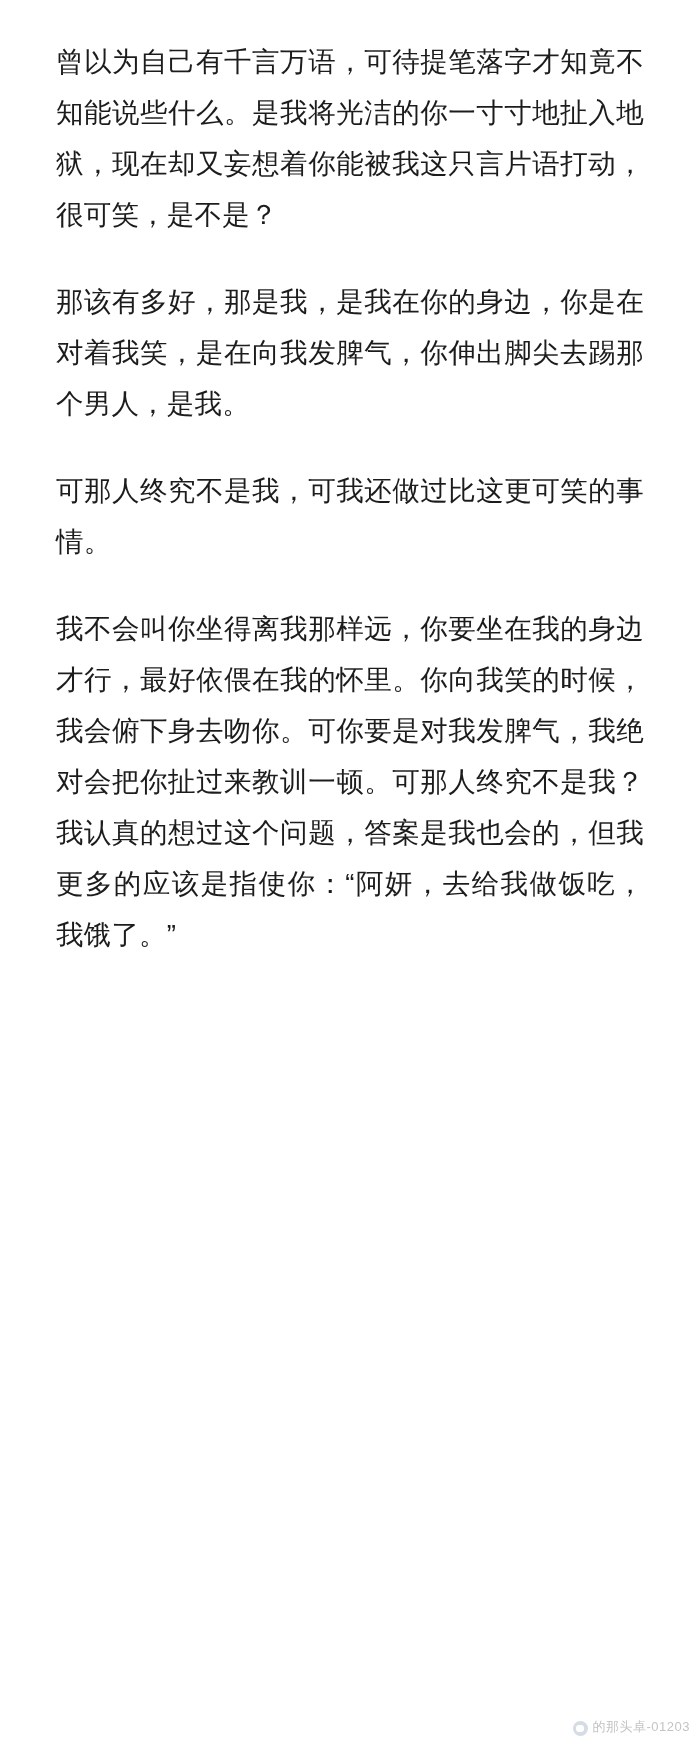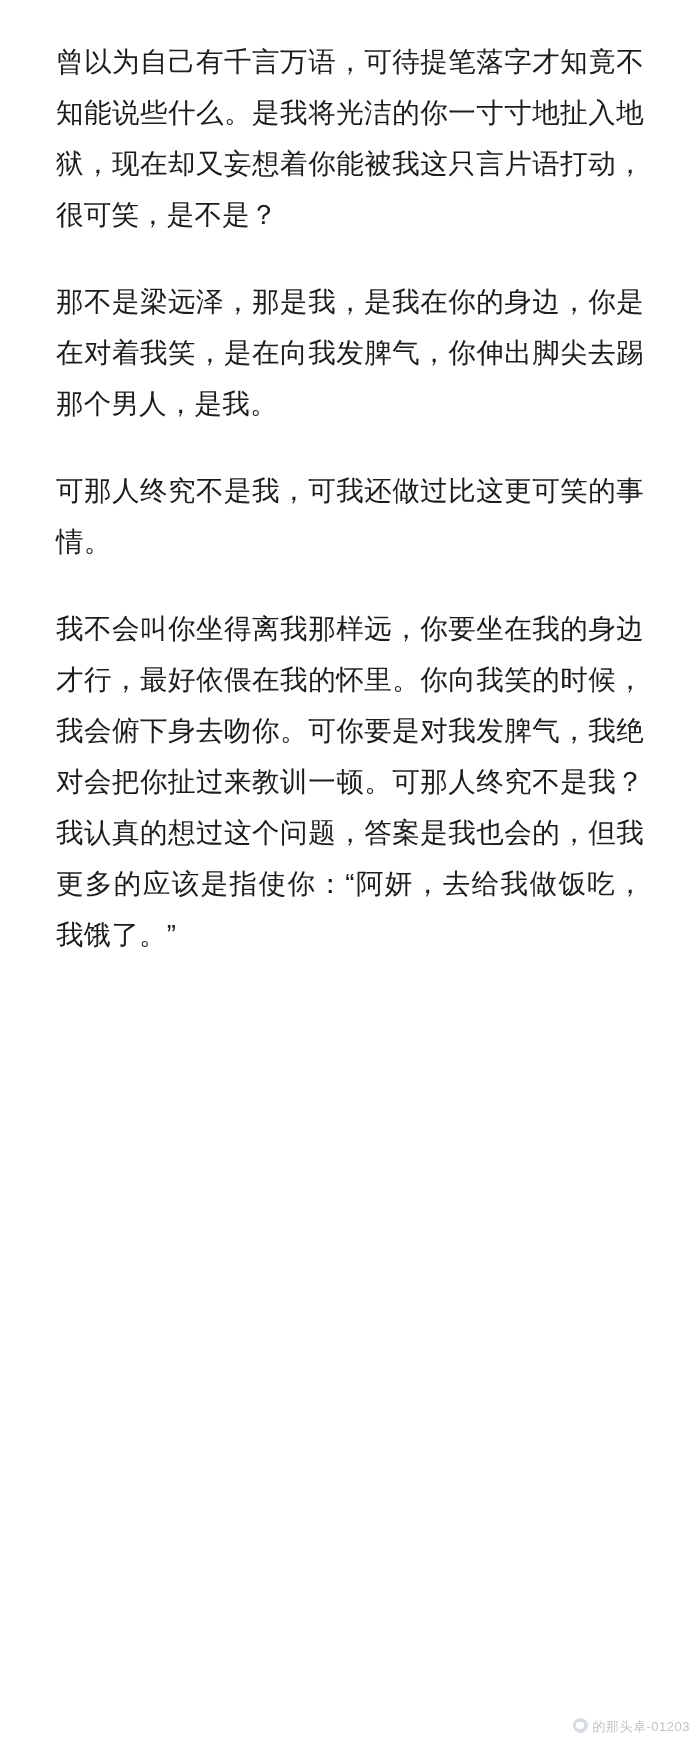--- a/index.html
+++ b/index.html
@@ -42,21 +42,21 @@
     margin-bottom: 0;
   }
   .watermark {
     position: absolute;
     right: 10px;
     bottom: 6px;
     font-size: 13px;
     color: #b9b9b9;
     letter-spacing: 0.5px;
     display: flex;
-    align-items: flex-start;
+    align-items: flex-end;
     gap: 5px;
     opacity: 0.85;
   }
   .wm-logo {
     width: 15px;
     height: 15px;
     border-radius: 50%;
     background: #cfd6e0;
     position: relative;
     flex: none;
@@ -71,21 +71,21 @@
     border-radius: 3px;
     background: #ffffff;
   }
 </style>
 </head>
 <body>
 
 <div class="page">
   <div class="article">
     <p class="para">曾以为自己有千言万语，可待提笔落字才知竟不知能说些什么。是我将光洁的你一寸寸地扯入地狱，现在却又妄想着你能被我这只言片语打动，很可笑，是不是？</p>
-    <p class="para">那不是梁远泽，那是我，是我在你的身边，你是在对着我笑，是在向我发脾气，你伸出脚尖去踢那个男人，是我。</p>
+    <p class="para">那该有多好，那是我，是我在你的身边，你是在对着我笑，是在向我发脾气，你伸出脚尖去踢那个男人，是我。</p>
     <p class="para">可那人终究不是我，可我还做过比这更可笑的事情。</p>
     <p class="para">我不会叫你坐得离我那样远，你要坐在我的身边才行，最好依偎在我的怀里。你向我笑的时候，我会俯下身去吻你。可你要是对我发脾气，我绝对会把你扯过来教训一顿。可那人终究不是我？我认真的想过这个问题，答案是我也会的，但我更多的应该是指使你：“阿妍，去给我做饭吃，我饿了。”</p>
   </div>
   <div class="watermark">
     <span class="wm-logo"></span>
     <span>的那头卓-01203</span>
   </div>
 </div>
 
 </body></html>

